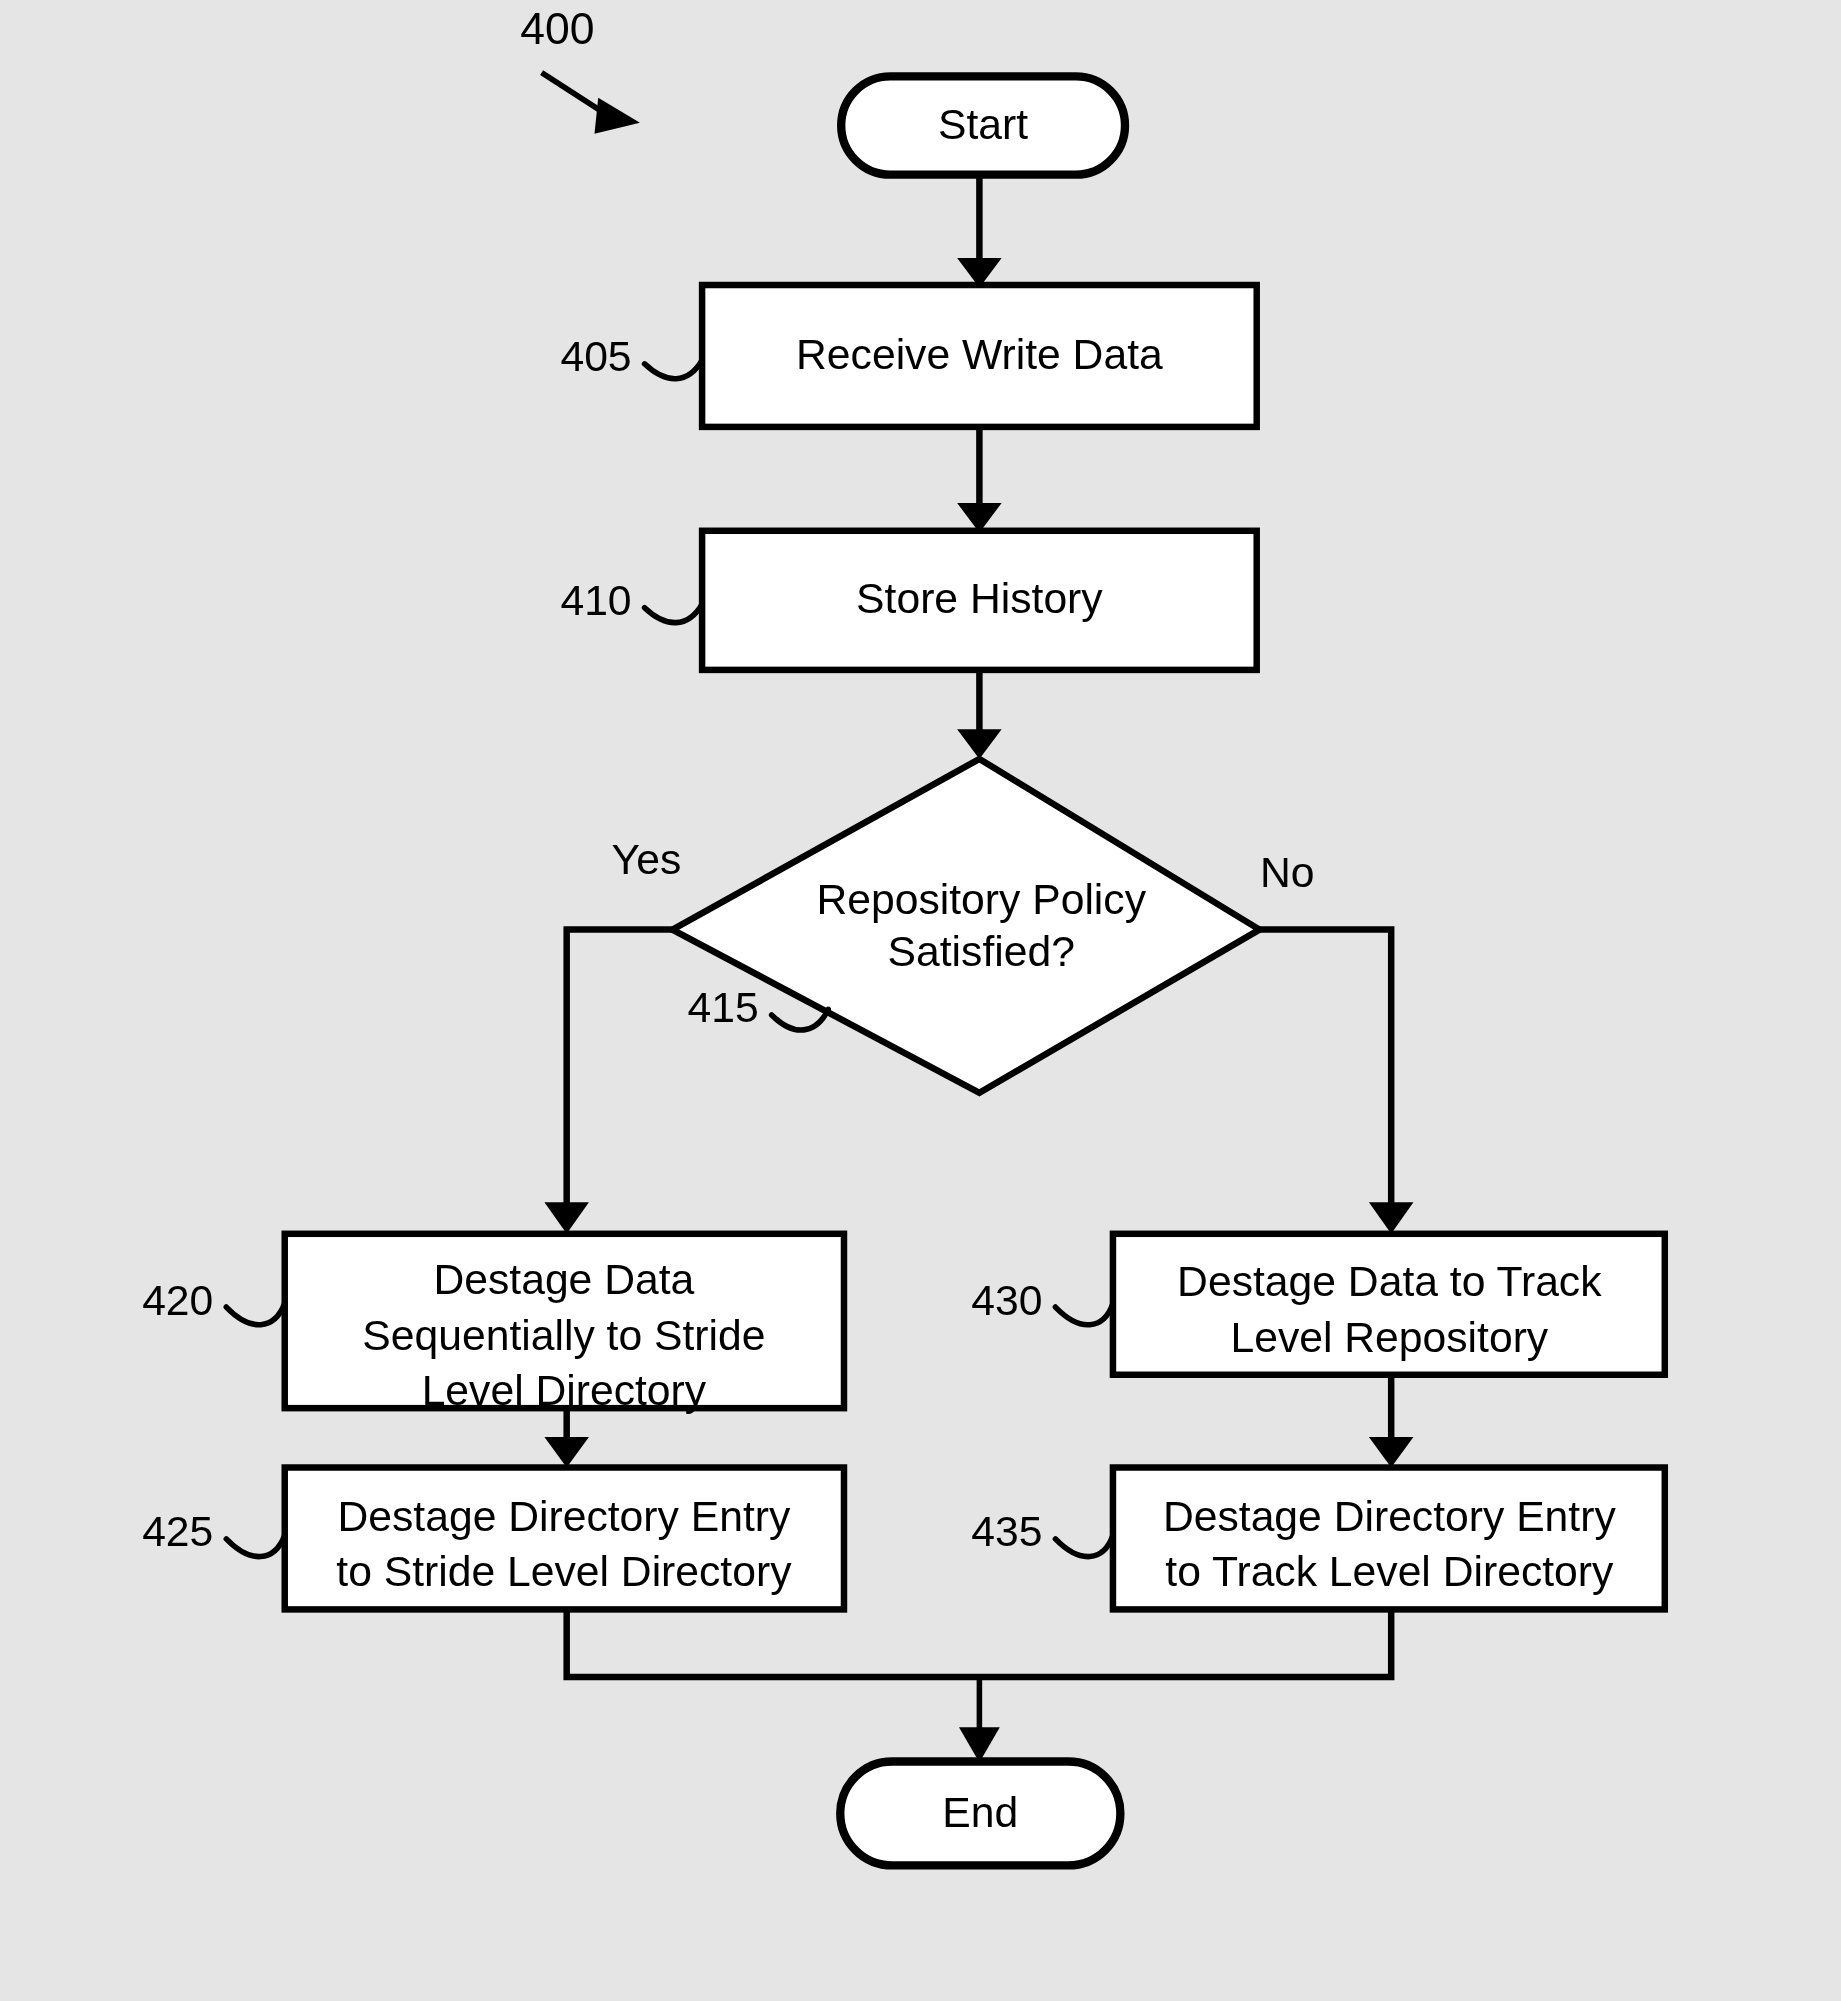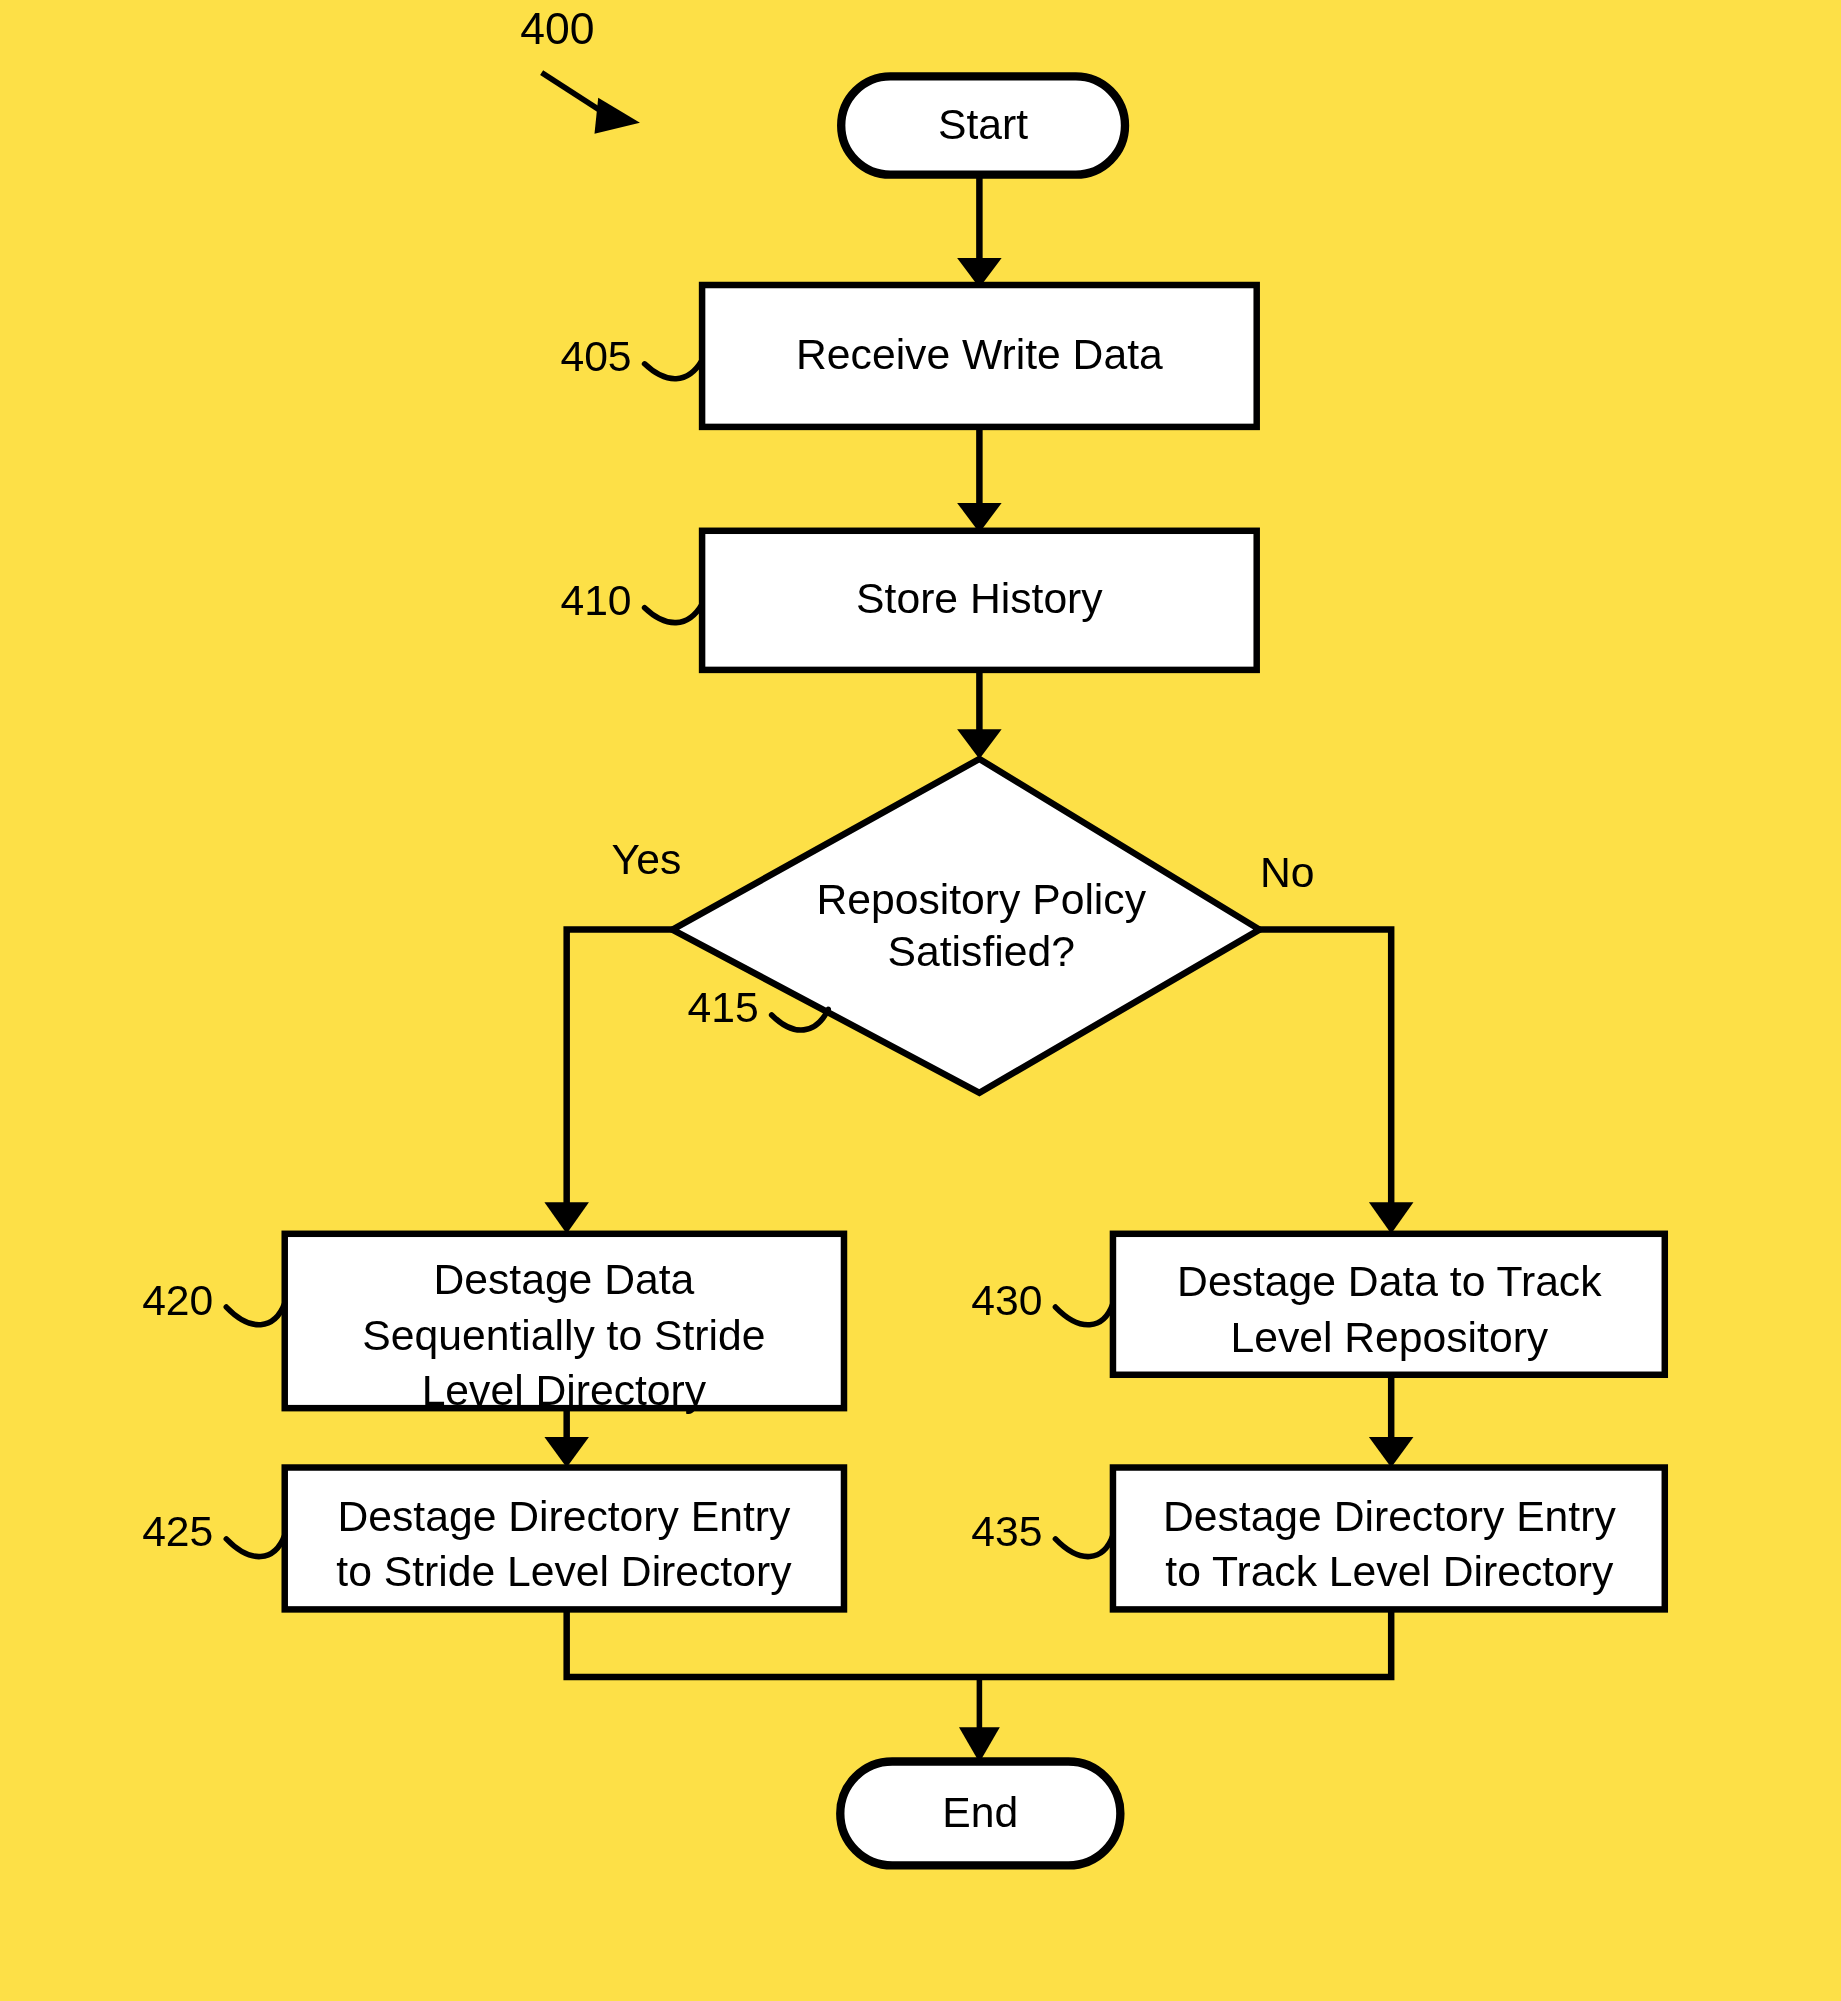--- a/index.html
+++ b/index.html
@@ -8,21 +8,21 @@
     padding: 0;
     background: #ffffff;
   }
   body {
     font-family: "Liberation Sans", sans-serif;
   }
   #stage {
     position: relative;
     width: 1841px;
     height: 2002px;
-    background: #fde047;
+    background: #e5e5e5;
     overflow: hidden;
     text-align: center;
   }
   #flow {
     display: block;
     width: 1841px;
     height: 2002px;
   }
   .shape-stroke {
     fill: #ffffff;

